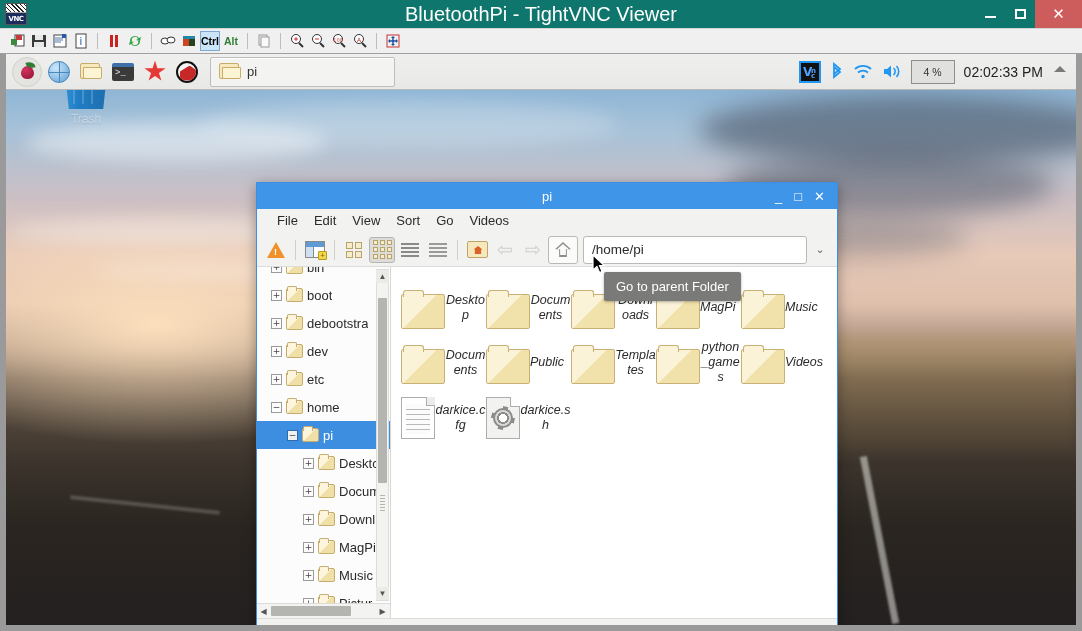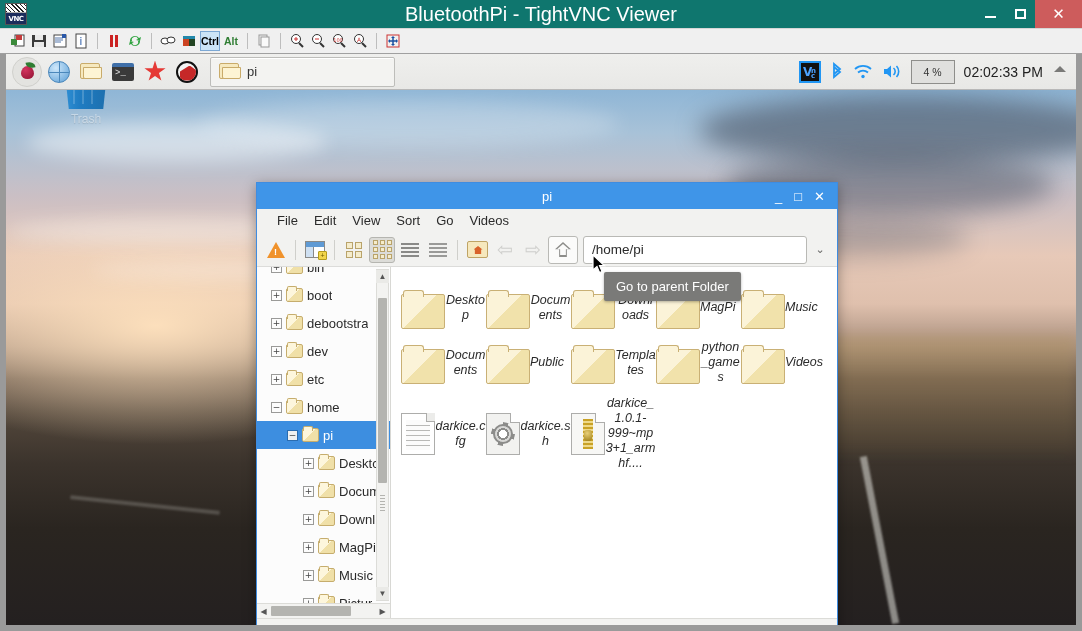--- a/index.html
+++ b/index.html
@@ -947,29 +947,20 @@
             </div>
             <div class="file-item">
               <span class="fi-icon">
                 <span class="shfile">
                       <span class="corner"></span>
                       <span class="gear"></span>
                     </span>
               </span>
               <span class="fi-label">darkice.sh</span>
             </div>
-            <div class="file-item">
-              <span class="fi-icon">
-                <span class="debfile">
-                      <span class="corner"></span>
-                      <span class="zipper"></span>
-                    </span>
-              </span>
-              <span class="fi-label">darkice_1.0.1-999~mp3+1_armhf....</span>
-            </div>
 
           </div>
         </div>
       </div>
 
       <div id="fm-statusbar">
         <span>13 items (17 hidden)</span>
         <span>Free space: 2.7 GiB (Total: 7.0 GiB)</span>
       </div>
     </div>

